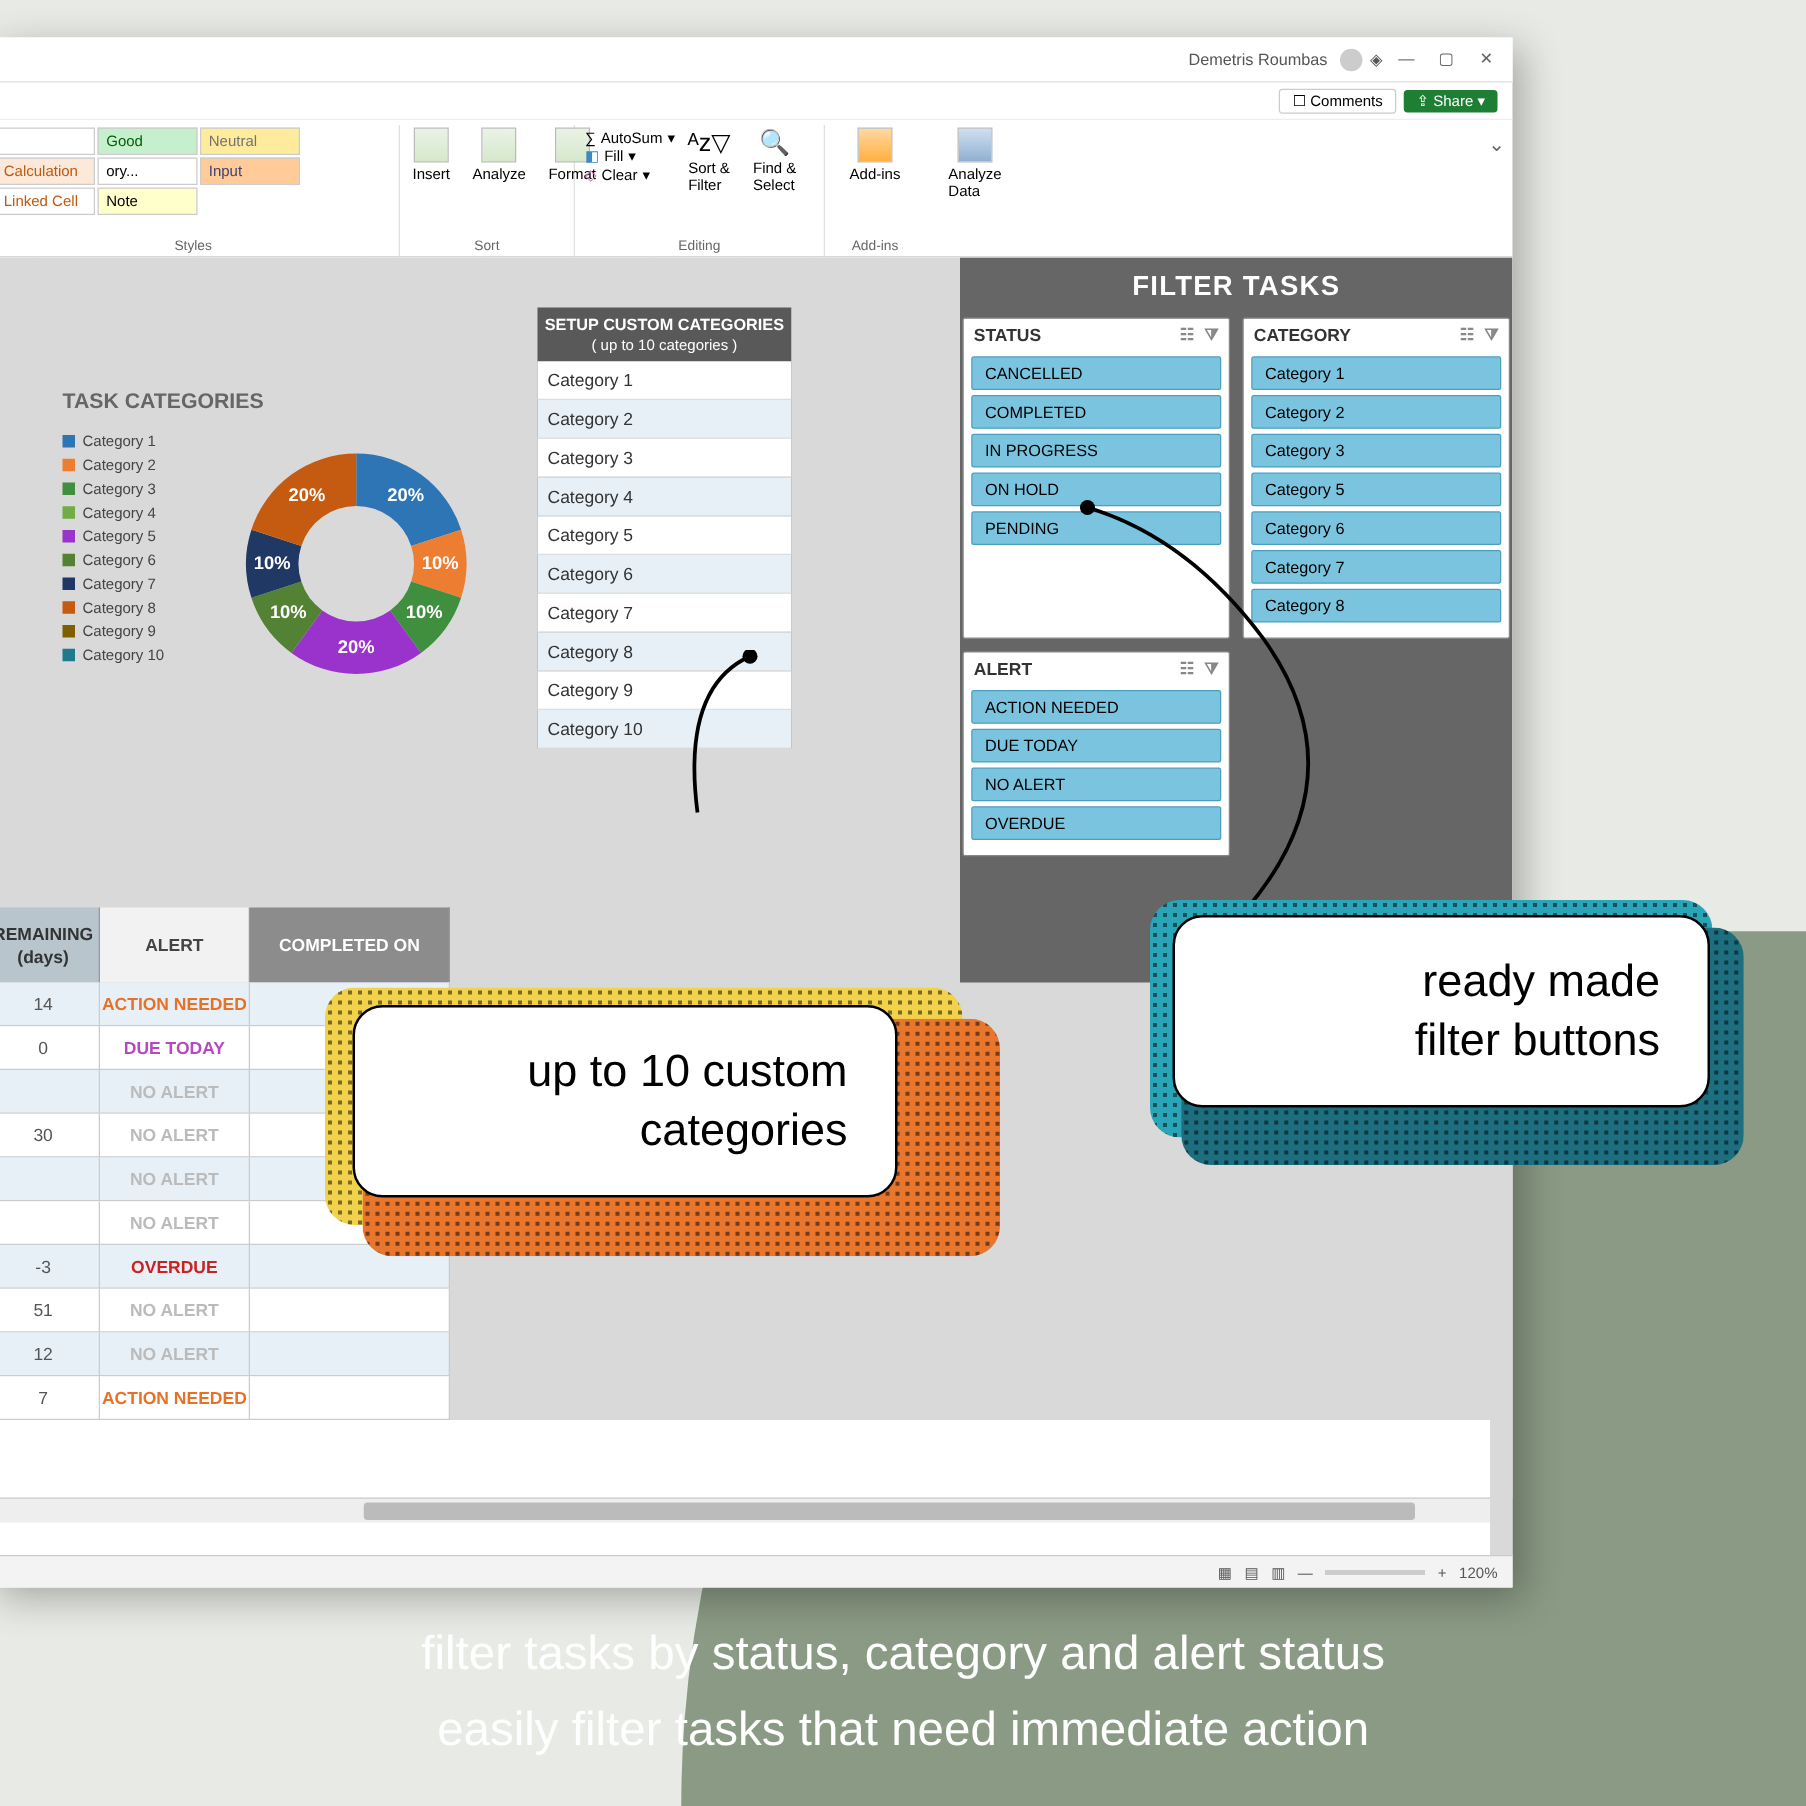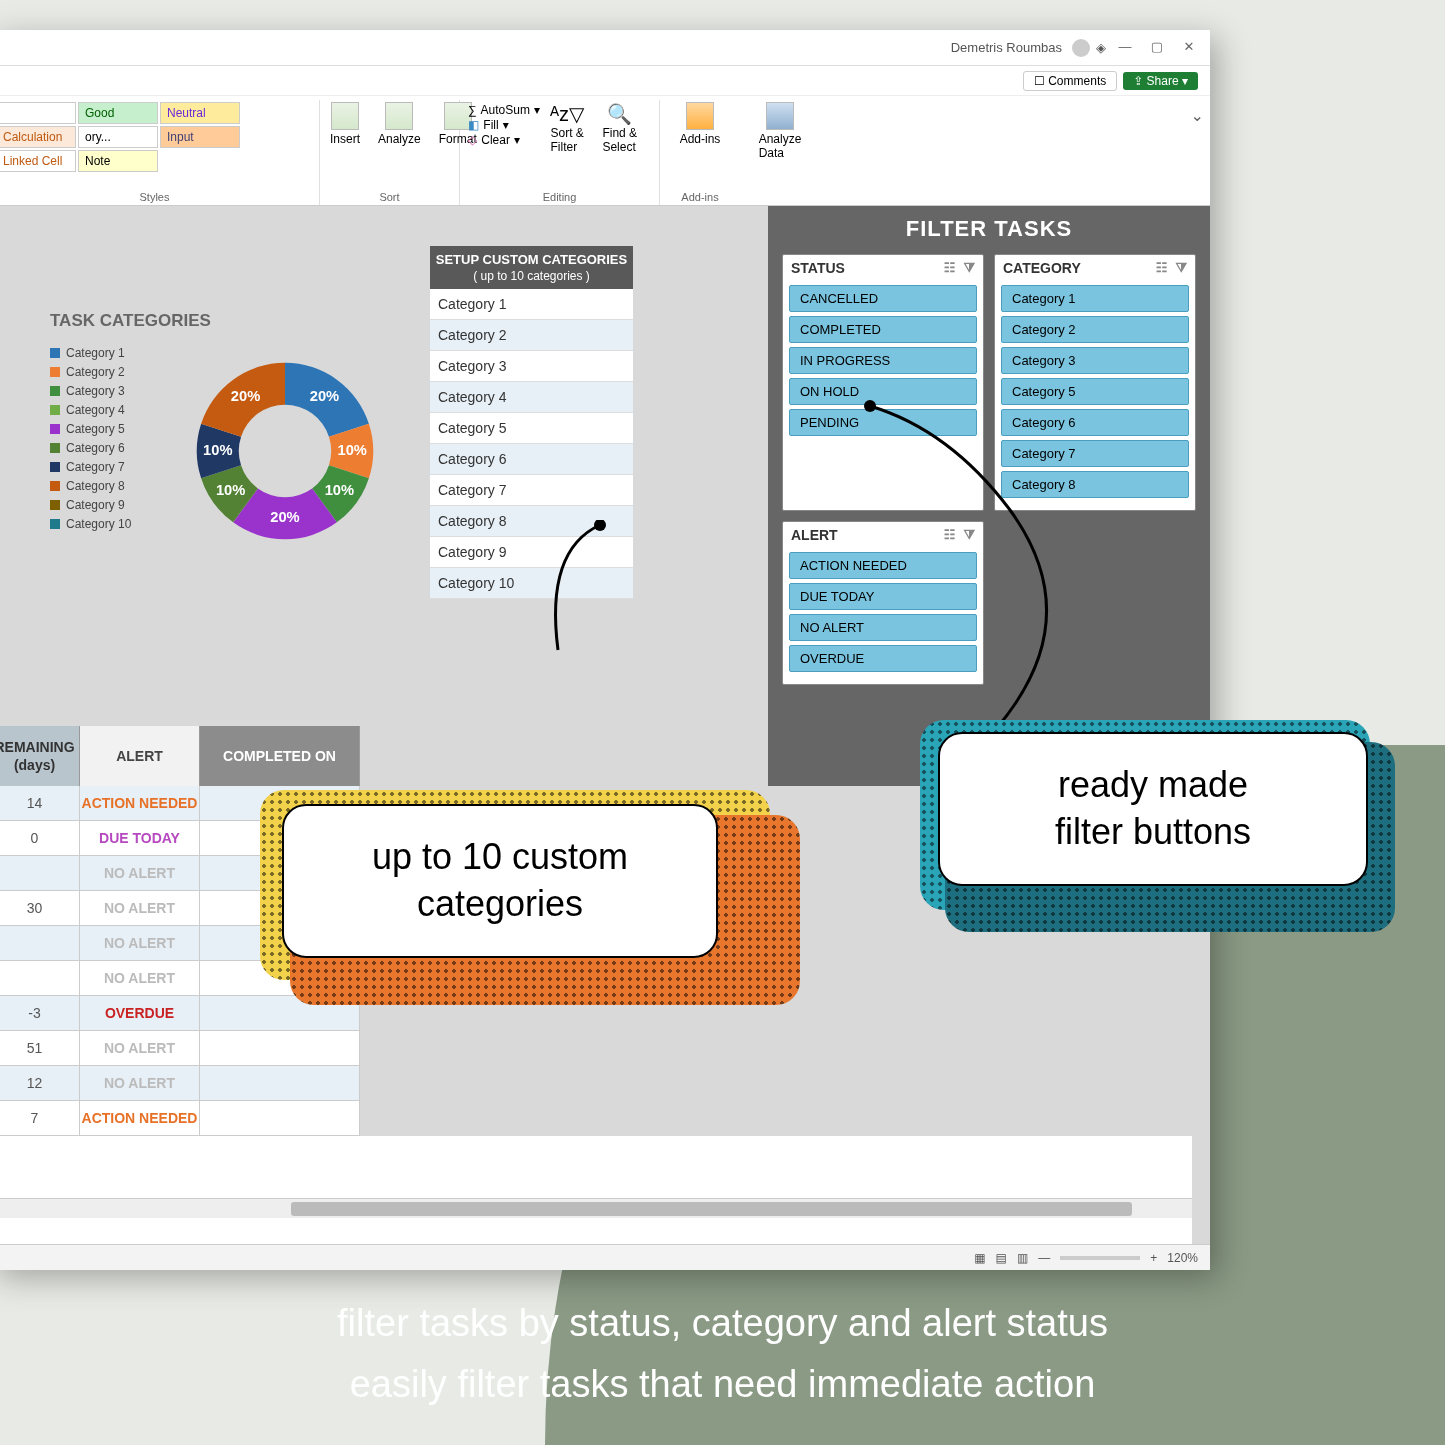--- a/index.html
+++ b/index.html
@@ -33,21 +33,21 @@
 .legend div { display: flex; align-items: center; gap: 6px; margin-bottom: 5px; }
 .legend .sw { width: 10px; height: 10px; }
 .donut { position: absolute; left: 190px; top: 140px; }
 .setup-panel { position: absolute; left: 440px; top: 40px; width: 203px; background: #595959; }
 .setup-head { color: #fff; font-size: 13px; font-weight: 700; text-align: center; padding: 6px 4px 2px; }
 .setup-sub { color: #fff; font-size: 12px; text-align: center; padding-bottom: 6px; }
 .setup-row { background: #fff; border-bottom: 1px solid #ddd; padding: 7px 8px; font-size: 14px; color: #333; }
 .setup-row:nth-child(even) { background: #e7f0f7; }
 .filter-area { position: absolute; right: 0; top: 0; width: 442px; background: #666; padding-bottom: 20px; height: 580px;}
 .filter-title { color: #fff; font-size: 22px; font-weight: 700; text-align: center; padding: 10px 0 12px; letter-spacing: 1px; }
-.slicers { display: grid; grid-template-columns: 1fr 1fr; gap: 10px; padding: 0 14px; }
+.slicers { display: grid; grid-template-columns: 1fr 1fr; gap: 10px; padding: 0 2px; }
 .slicer { background: #fff; border: 1px solid #888; border-radius: 2px; }
 .slicer-head { display: flex; justify-content: space-between; align-items: center; padding: 5px 8px; font-weight: 700; font-size: 14px; color: #333; }
 .slicer-icons { display: flex; gap: 8px; color: #888; font-size: 13px; }
 .slicer-body { padding: 4px 6px 8px; }
 .slicer-btn { background: #7ac4df; border: 1px solid #4a9fc0; font-size: 13px; text-align: left; padding: 5px 10px; margin-bottom: 4px; border-radius: 2px; }
 .tasktable { position: absolute; left: 0; top: 520px; }
 .thead { display: flex; height: 60px; }
 .th { display: flex; align-items: center; justify-content: center; font-size: 14px; font-weight: 700; color: #333; border-right: 1px solid #999; text-align: center; line-height: 1.3; }
 .th.remaining { width: 90px; background: #b8c5cc; }
 .th.alert { width: 120px; background: #f2f2f2; color: #444; }
@@ -56,21 +56,21 @@
 .td { display: flex; align-items: center; justify-content: center; border-right: 1px solid #ccc; border-bottom: 1px solid #ccc; }
 .td.rem { width: 90px; background: #e7f0f7; color: #555; }
 .td.al { width: 120px; font-weight: 700; }
 .td.comp { width: 160px; }
 .al-action { color: #e87128; }
 .al-due { color: #b749c0; }
 .al-none { color: #bbb; }
 .al-over { color: #c92222; }
 .callout { position: absolute; }
 .callout-back { position: absolute; border-radius: 24px; }
-.callout-bubble { position: absolute; background: #fff; border: 2px solid #000; border-radius: 24px; padding: 28px 38px; font-family: Futura, "Trebuchet MS", sans-serif; font-size: 36px; text-align: center; line-height: 1.3; }
+.callout-bubble { position: absolute; background: #fff; border: 2px solid #000; border-radius: 24px; padding: 28px 38px; font-family: Futura, "Trebuchet MS", sans-serif; font-size: 36px; text-align: right; line-height: 1.3; }
 .statusbar { position: absolute; bottom: 0; left: 0; right: 0; height: 26px; background: #f3f3f3; border-top: 1px solid #ccc; display: flex; justify-content: flex-end; align-items: center; gap: 10px; padding-right: 12px; font-size: 12px; color: #555; }
 .scroll-h { position: absolute; bottom: 26px; left: 0; right: 18px; height: 20px; background: #eee; border-top: 1px solid #ccc; }
 .scroll-thumb { position: absolute; left: 25%; top: 3px; height: 14px; width: 70%; background: #bbb; border-radius: 3px; }
 .scroll-v { position: absolute; right: 0; top: 0; bottom: 46px; width: 18px; background: #eee; border-left: 1px solid #ccc; }
 .footer-text { position: absolute; bottom: 30px; left: 0; right: 0; text-align: center; color: #fff; font-family: Futura, "Trebuchet MS", sans-serif; font-size: 38px; line-height: 1.6; }
 .arrow-path { position: absolute; }
 .dot-pattern { background-image: radial-gradient(rgba(0,0,0,0.5) 2px, transparent 2px); background-size: 8px 8px; }
 </style>
 </head>
 <body>
@@ -91,21 +91,21 @@
   <div class="topbar2">
     <button class="comments-btn">☐ <span>Comments</span></button>
     <button class="share-btn">⇪ <span>Share</span> ▾</button>
   </div>
 
   <div class="ribbon">
     <div class="ribbon-group" style="width:330px">
       <div class="styles-grid" id="styles-grid">
           <div class="style-cell" style="background: rgb(255, 255, 255);"></div>
           <div class="style-cell" style="background: rgb(198, 239, 206); color: rgb(0, 97, 0);">Good</div>
-          <div class="style-cell" style="background: rgb(255, 235, 156); color: #6d28d9;">Neutral</div>
+          <div class="style-cell" style="background: rgb(255, 235, 156); color: #737373;">Neutral</div>
           <div class="style-cell" style="background: rgb(253, 233, 217); color: rgb(192, 90, 17);">Calculation</div>
           <div class="style-cell" style="background: rgb(255, 255, 255);">ory...</div>
           <div class="style-cell" style="background: rgb(255, 204, 153); color: rgb(63, 63, 118);">Input</div>
           <div class="style-cell" style="background: rgb(255, 255, 255); color: rgb(192, 90, 17);">Linked Cell</div>
           <div class="style-cell" style="background: rgb(255, 255, 204);">Note</div>
         </div>
       <div class="ribbon-label">Styles</div>
     </div>
     <div class="ribbon-group" style="width:140px">
       <div class="cells-row">

